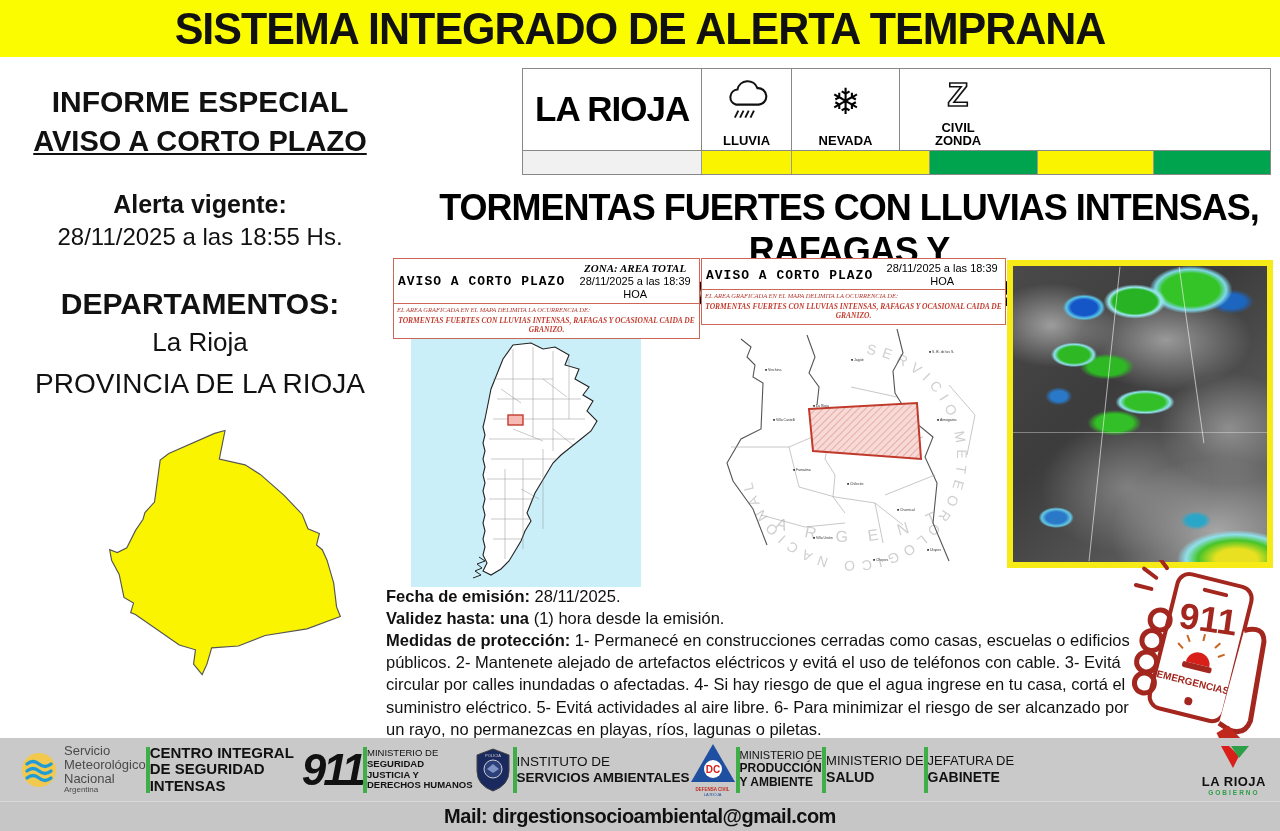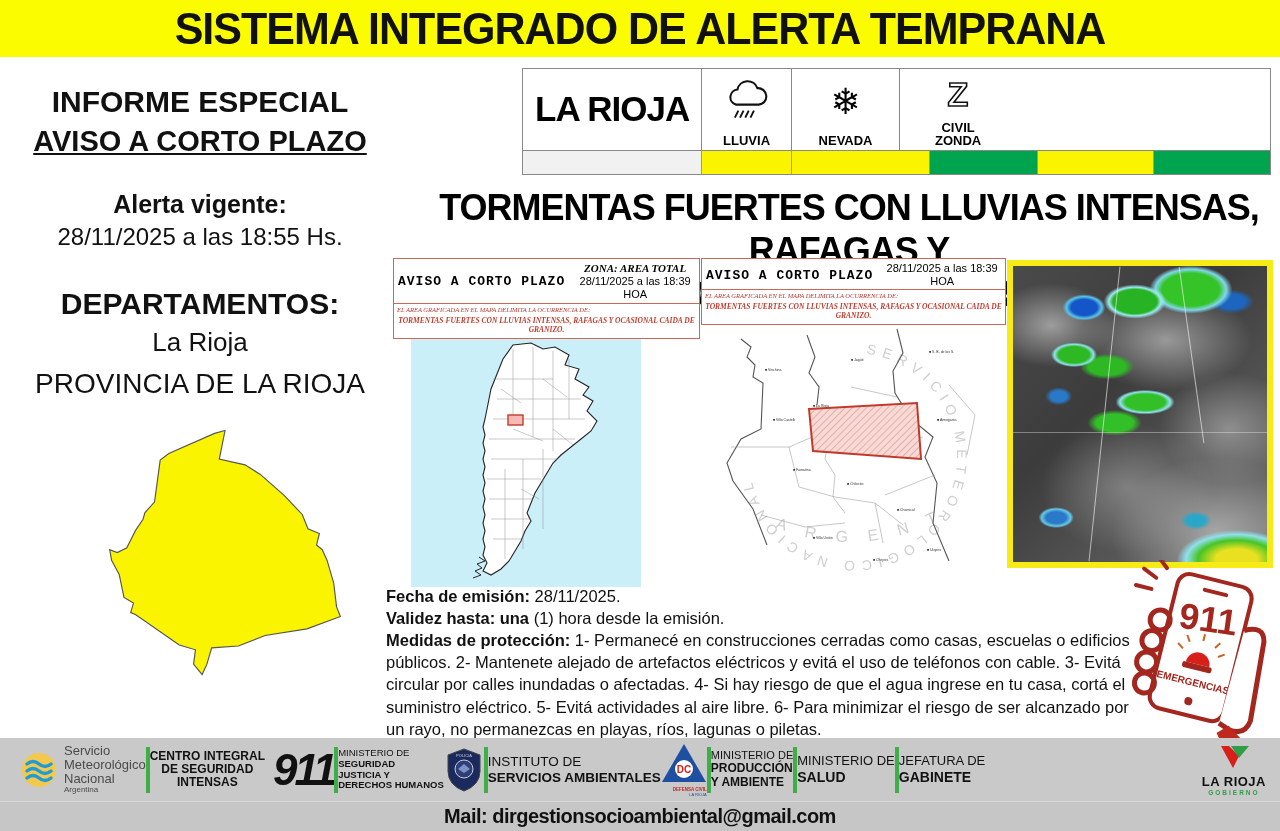--- a/index.html
+++ b/index.html
@@ -86,35 +86,35 @@
   
   .emerg { position:absolute; left:1118px; top:560px; width:160px; height:178px; }
 
   
   .footer { position:absolute; left:0; top:738px; width:1280px; height:63px; background:#C9C9C9;
     display:flex; align-items:center; padding:0 14px; gap:0; }
   .gbar { width:4px; height:46px; background:#3FAE49; flex:none; }
   .logo-group { display:flex; align-items:center; gap:6px; flex:none; }
   .smn-text { font-size:13px; line-height:1.05; color:#4a4a4a; }
   .smn-text .sub { font-size:8px; margin-top:1px; }
-  .l911-text { font-size:12px; font-weight:bold; line-height:1.1; text-align:center; color:#111; }
+  .l911-text { font-size:15px; font-weight:bold; line-height:1.1; text-align:left; color:#111; }
   .l911-num { font-size:44px; font-weight:bold; font-style:italic; letter-spacing:-3px; color:#111; margin-left:2px; }
   .lmin { font-size:9.5px; line-height:1.12; color:#111; }
   .lmin .b { font-weight:bold; }
   .lmin-top { font-size:9.5px; }
   .inst-text { font-size:13.5px; line-height:1.15; color:#111; }
   .inst-text .b { font-weight:bold; }
   .min2 { font-size:11px; line-height:1.15; color:#111; }
   .min2 .b { font-weight:bold; font-size:12px; }
   .min3 { font-size:13px; line-height:1.2; color:#111; }
   .min3 .b { font-weight:bold; font-size:14px; }
   .lr-logo { text-align:center; }
   .lr-name { font-size:13px; font-weight:bold; letter-spacing:0.5px; color:#111; }
   .lr-sub { font-size:6.5px; letter-spacing:2px; color:#2e9e48; font-weight:bold; }
-  .dc-wrap { text-align:right; }
+  .dc-wrap { text-align:center; }
   .dc-sub1 { font-size:4.5px; color:#c0281e; font-weight:bold; }
   .dc-sub2 { font-size:4px; color:#1f4fa0; }
 
   .mailbar { position:absolute; left:0; top:801px; width:1280px; height:30px; background:#C6C6C6; border-top:1px solid #d8d8d8;
     display:flex; align-items:center; justify-content:center; }
   .mailbar .mail-text { font-size:20px; font-weight:bold; letter-spacing:-0.5px; color:#111; }
 </style>
 </head>
 <body>
 

